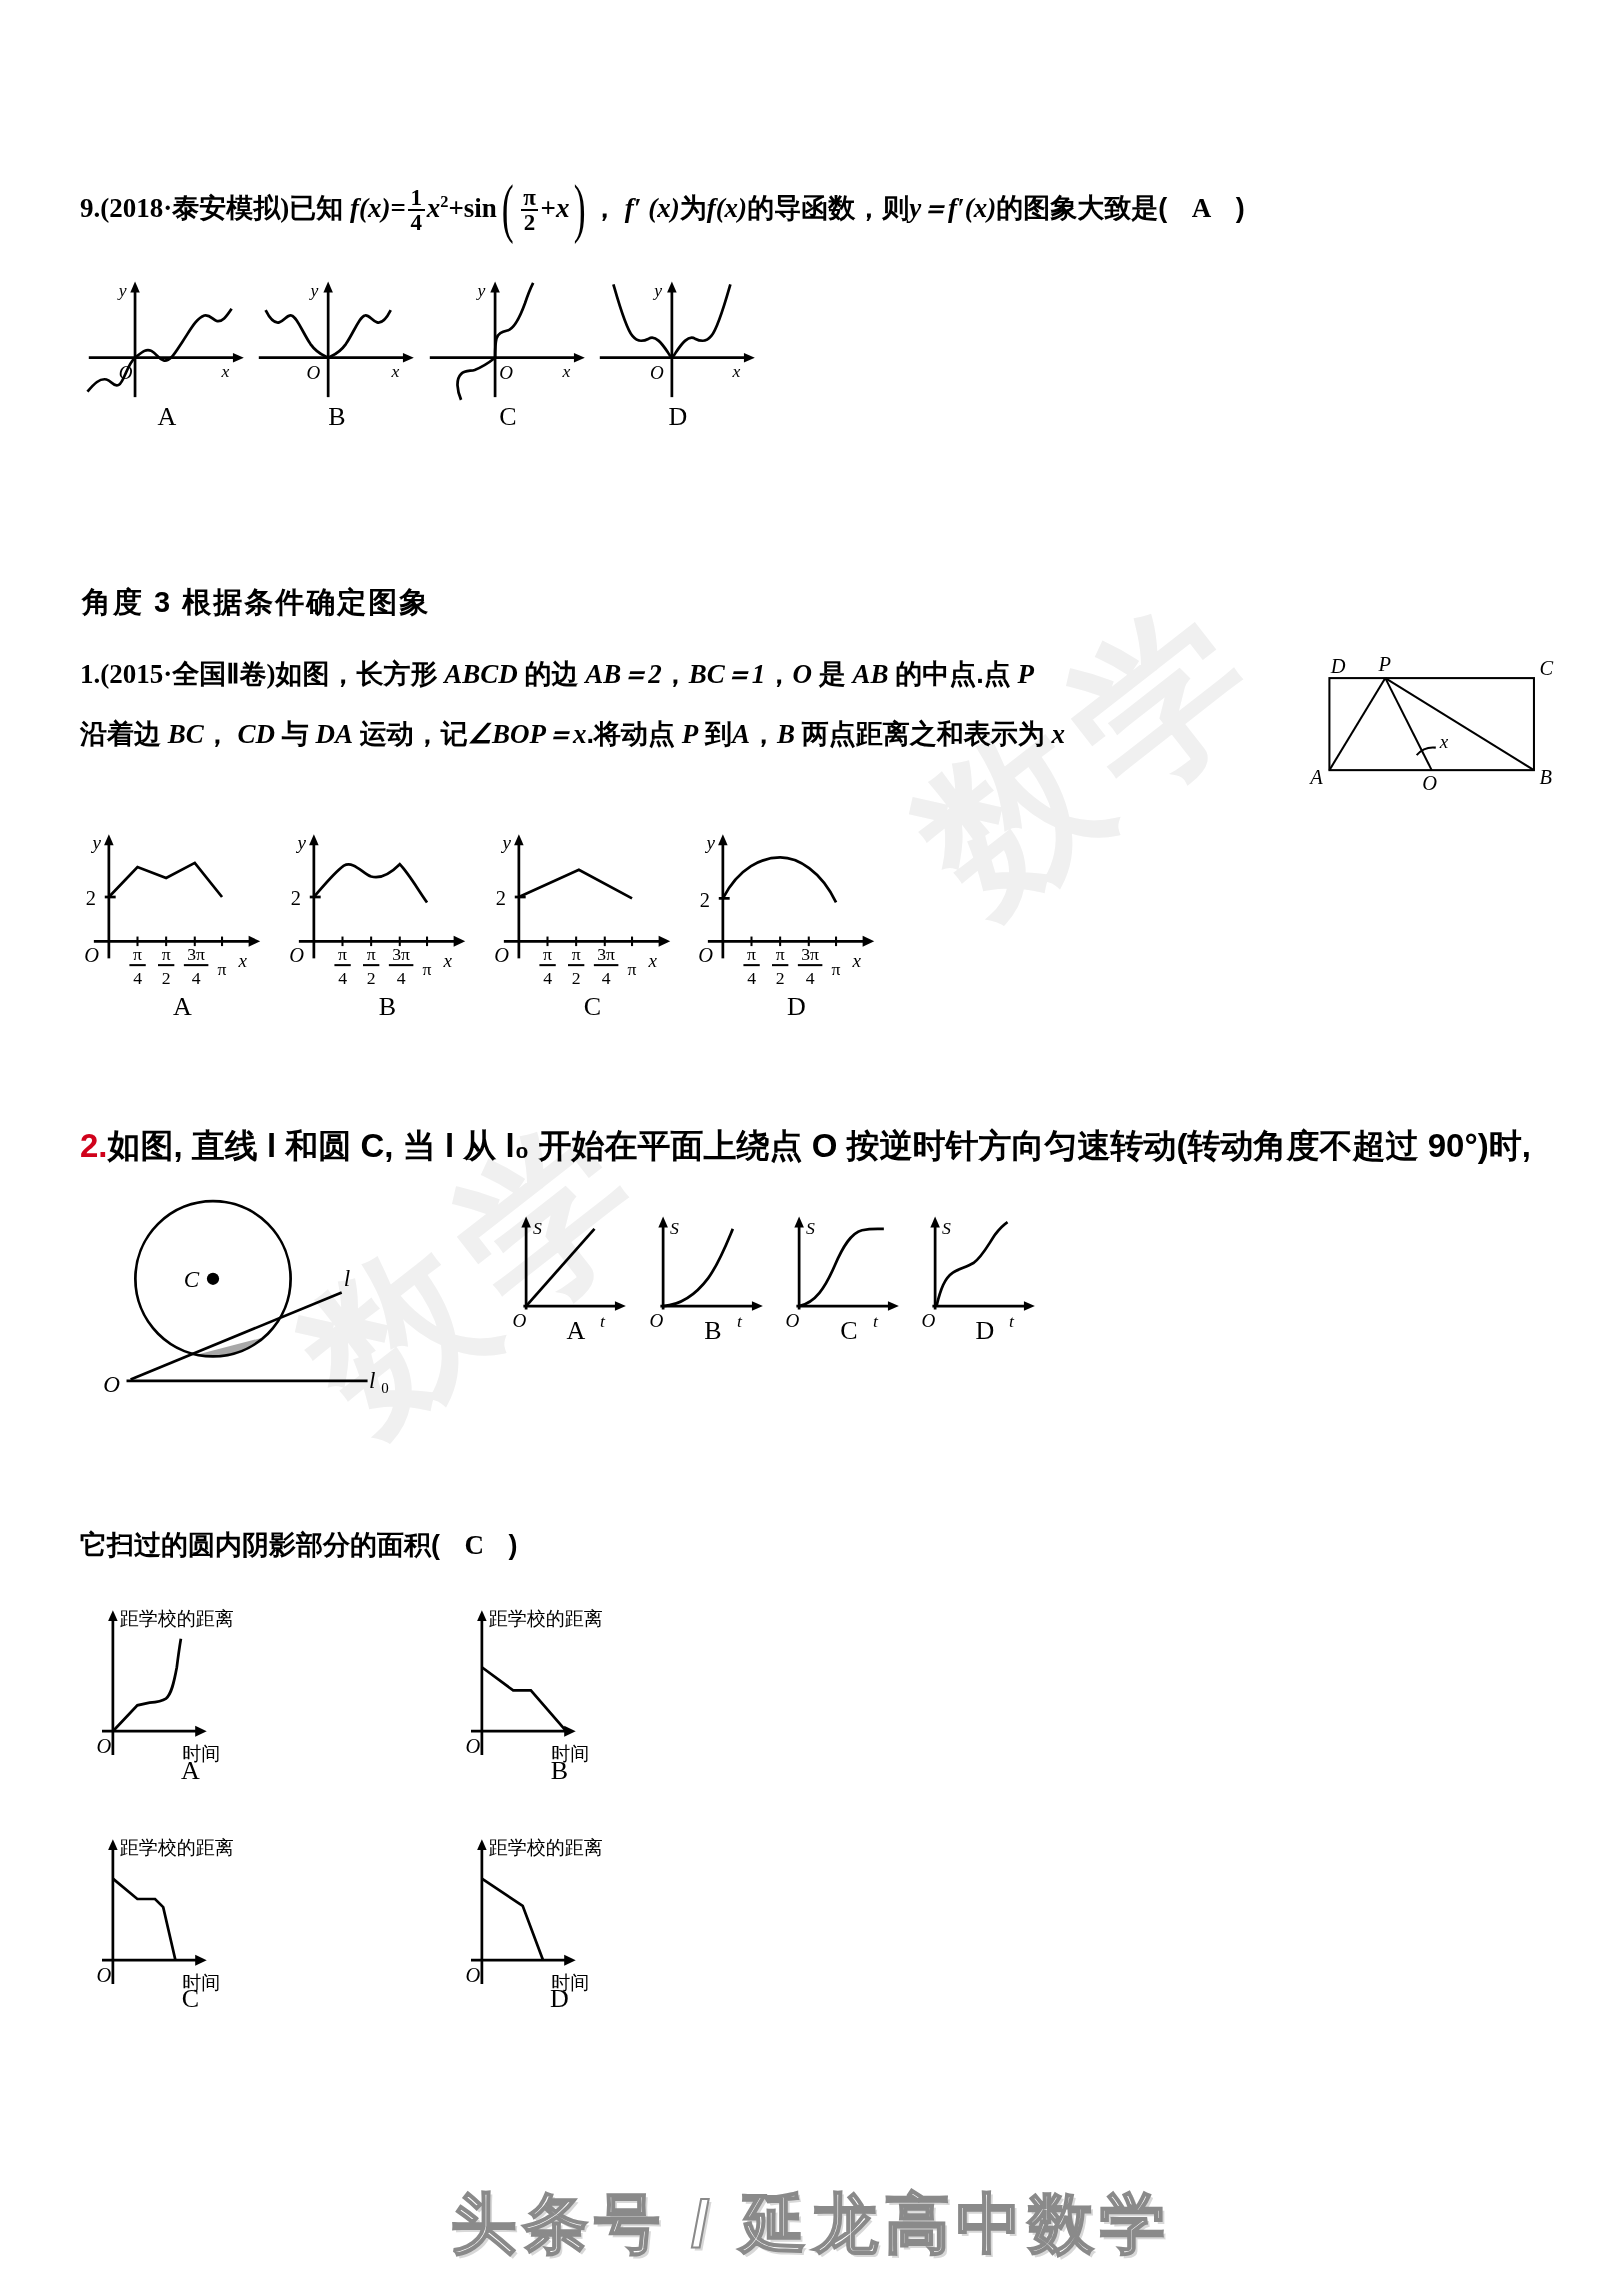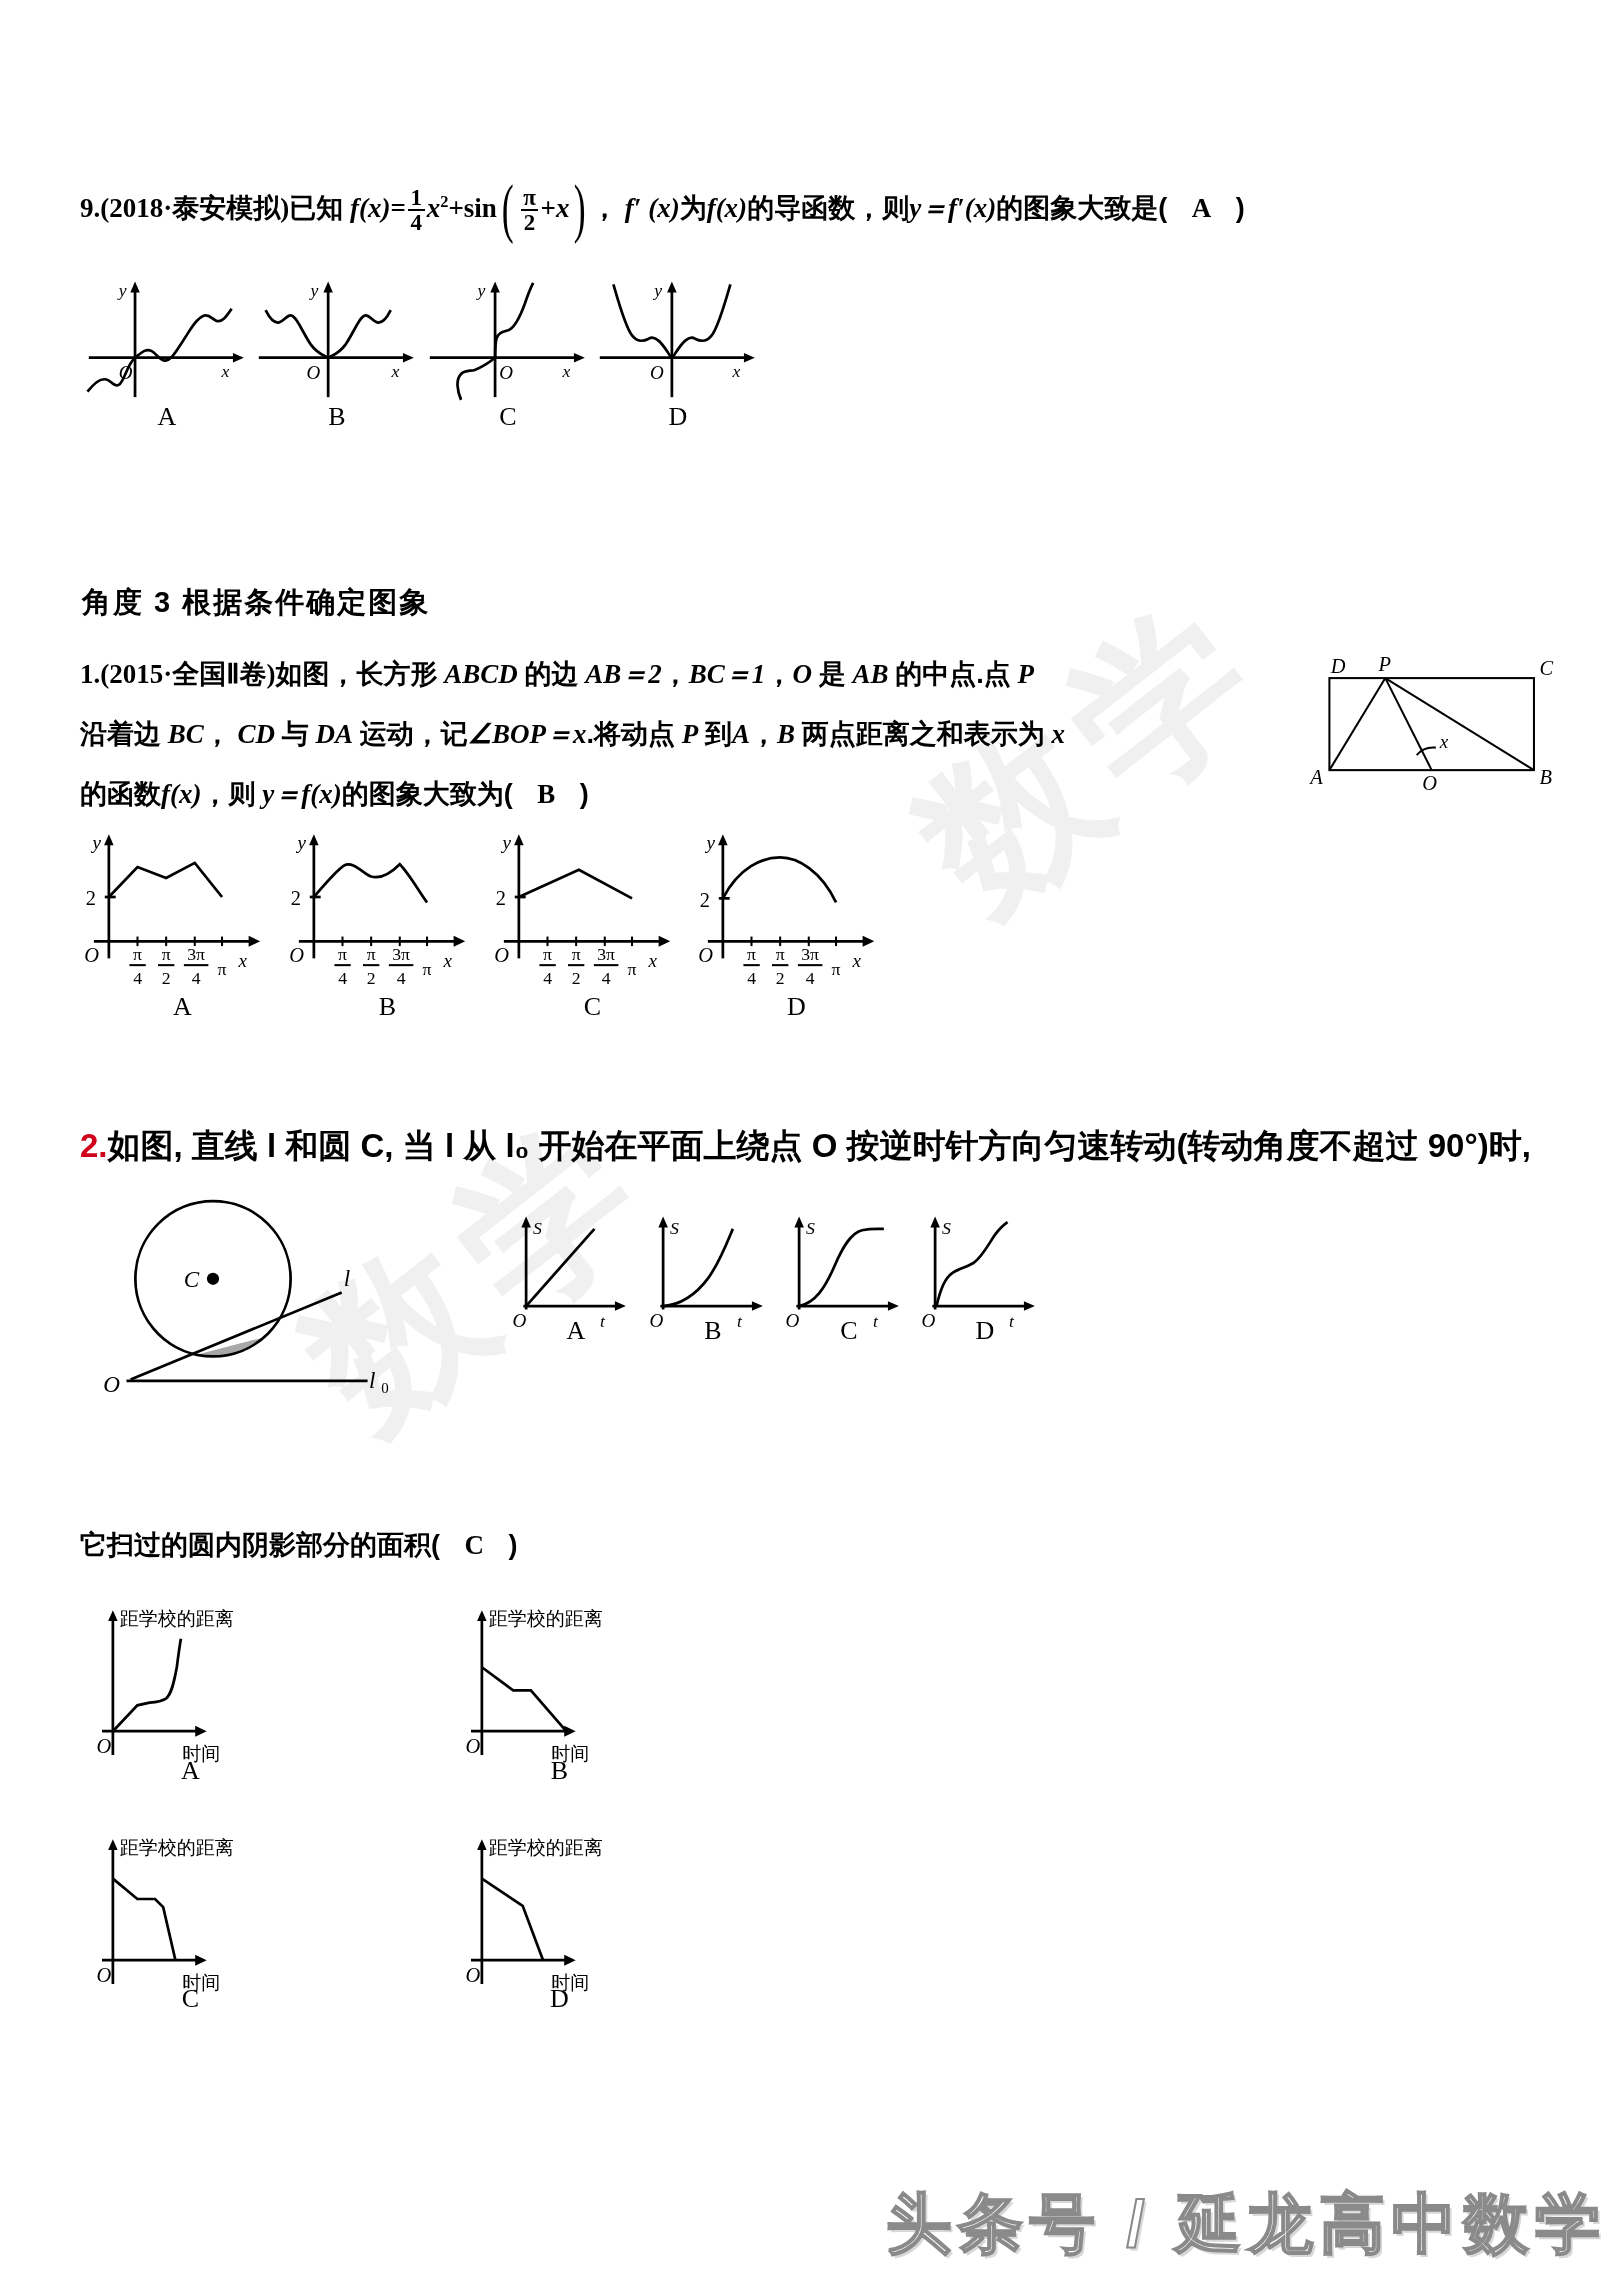--- a/index.html
+++ b/index.html
@@ -11,21 +11,21 @@
   .page{position:relative;width:1623px;height:2295px;}
 
   
   .wm{position:absolute;color:#f0f0f0;font-weight:bold;pointer-events:none;
       font-family:"Liberation Sans",sans-serif;user-select:none;}
   .wm-big{font-size:170px;letter-spacing:17.7px;transform:rotate(-38deg);
           white-space:nowrap;}
   .wm1{left:907px;top:641px;}
   .wm2{left:293px;top:1159px;}
 
-  .footer-wm{position:absolute;left:0;right:16px;bottom:27px;text-align:right;
+  .footer-wm{position:absolute;left:0;right:16px;bottom:27px;text-align:center;
      font-size:65px;font-weight:bold;letter-spacing:6.8px;
      font-family:"Liberation Sans",sans-serif;
      color:#ffffff;
      -webkit-text-stroke:2px #8a8a8a;
      text-shadow:2.7px 2.7px 0 #d8d8d8;
      user-select:none;padding-left:16px;}
 
   
   .q-line{position:absolute;font-size:27px;white-space:nowrap;font-weight:bold;}
   .zh{font-family:"Liberation Sans",sans-serif;font-weight:bold;}
@@ -139,23 +139,20 @@
   <div class="sec-head" style="left:82px;top:583px;">角度 3  根据条件确定图象</div>
 
   <div class="q-line" style="left:80px;top:656px;">
     <span class="ser">1.</span><span class="ser">(2015·全国Ⅱ卷)</span><span class="zh">如图，长方形</span>&nbsp;<span class="mi">ABCD</span>&nbsp;<span class="zh">的边</span>&nbsp;<span class="mi">AB＝2</span><span class="zh">，</span><span class="mi">BC＝1</span><span class="zh">，</span><span class="mi">O</span>&nbsp;<span class="zh">是</span>&nbsp;<span class="mi">AB</span>&nbsp;<span class="zh">的中点.点</span>&nbsp;<span class="mi">P</span>
   </div>
 
   <div class="q-line" style="left:80px;top:716px;">
     <span class="zh">沿着边</span>&nbsp;<span class="mi">BC</span><span class="zh">，</span>&nbsp;<span class="mi">CD</span>&nbsp;<span class="zh">与</span>&nbsp;<span class="mi">DA</span>&nbsp;<span class="zh">运动，记</span><span class="mi">∠BOP＝x</span><span class="zh">.将动点</span>&nbsp;<span class="mi">P</span>&nbsp;<span class="zh">到</span><span class="mi">A</span><span class="zh">，</span><span class="mi">B</span>&nbsp;<span class="zh">两点距离之和表示为</span>&nbsp;<span class="mi">x</span>
   </div>
 
-  <div class="q-line" style="left:80px;top:776px;">
-    <span class="zh">的函数</span><span class="mi">f(x)</span><span class="zh">，</span><span class="zh">则</span>&nbsp;<span class="mi">y＝f(x)</span><span class="zh">的图象大致为(</span><span class="ser ans" style="padding:0 24.5px">B</span><span class="zh">)</span>
-  </div>
 
   <div class="fig" style="left:1302px;top:644px;">
     <svg width="273" height="150" viewBox="0 0 400 220">
       <rect x="40" y="50" width="300" height="135" fill="none" stroke="#000" stroke-width="3"></rect>
       <line x1="40" y1="185" x2="122" y2="50" stroke="#000" stroke-width="3"></line>
       <line x1="122" y1="50" x2="190" y2="185" stroke="#000" stroke-width="3"></line>
       <line x1="122" y1="50" x2="340" y2="185" stroke="#000" stroke-width="3"></line>
       <path d="M168,163 A32,32 0 0 1 196,152" fill="none" stroke="#000" stroke-width="3"></path>
       <text x="42" y="42" font-family="Liberation Serif,serif" font-style="italic" font-size="30">D</text>
       <text x="112" y="40" font-family="Liberation Serif,serif" font-style="italic" font-size="30">P</text>

